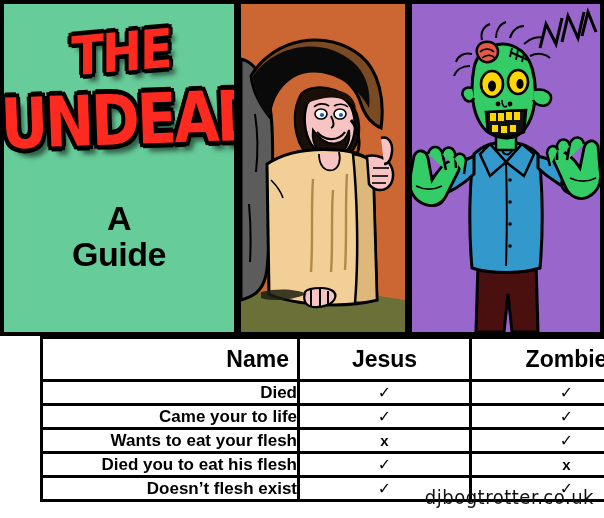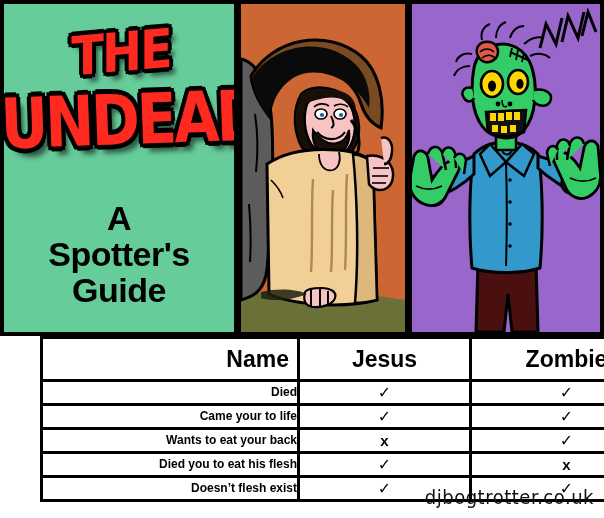--- a/index.html
+++ b/index.html
@@ -76,21 +76,21 @@
     border:3px solid #000;
     background:#fff;
     padding:0;
     font-family:"Liberation Sans", sans-serif;
     font-weight:bold;
     color:#000;
   }
   td.lbl{
     text-align:right;
     padding-right:7px;
-    font-size:12px;
+    font-size:17px;
     height:21px;
     line-height:21px;
     white-space:nowrap;
   }
   td.val{
     text-align:center;
     font-size:15px;
     height:21px;
     line-height:21px;
     font-weight:normal;
@@ -117,21 +117,20 @@
 
   <div id="strip">
 
     <div class="panel" id="panel-title">
       <div id="title-art">
         <span class="word" id="word-the">THE</span>
         <span class="word" id="word-undead">UNDEAD</span>
       </div>
       <div id="title-sub">
         <div>A</div>
-        <div>Spotter's</div>
         <div>Guide</div>
       </div>
     </div>
 
     <div class="panel" id="panel-jesus">
       <svg width="164" height="328" viewBox="0 0 164 328">
 
         <rect x="0" y="0" width="164" height="328" fill="#cc6633"></rect>
 
         <path d="M0,292 C30,286 70,283 110,288 C135,291 150,294 164,296 L164,328 L0,328 Z" fill="#6b7038"></path>
@@ -323,21 +322,21 @@
             <td class="lbl">Died</td>
             <td class="val"><span class="mark">✓</span></td>
             <td class="val"><span class="mark">✓</span></td>
           </tr>
           <tr>
             <td class="lbl">Came your to life</td>
             <td class="val"><span class="mark">✓</span></td>
             <td class="val"><span class="mark">✓</span></td>
           </tr>
           <tr>
-            <td class="lbl">Wants to eat your back</td>
+            <td class="lbl">Wants to eat your flesh</td>
             <td class="val"><span class="markx">x</span></td>
             <td class="val"><span class="mark">✓</span></td>
           </tr>
           <tr>
             <td class="lbl">Died you to eat his flesh</td>
             <td class="val"><span class="mark">✓</span></td>
             <td class="val"><span class="markx">x</span></td>
           </tr>
           <tr>
             <td class="lbl">Doesn’t flesh exist</td>

